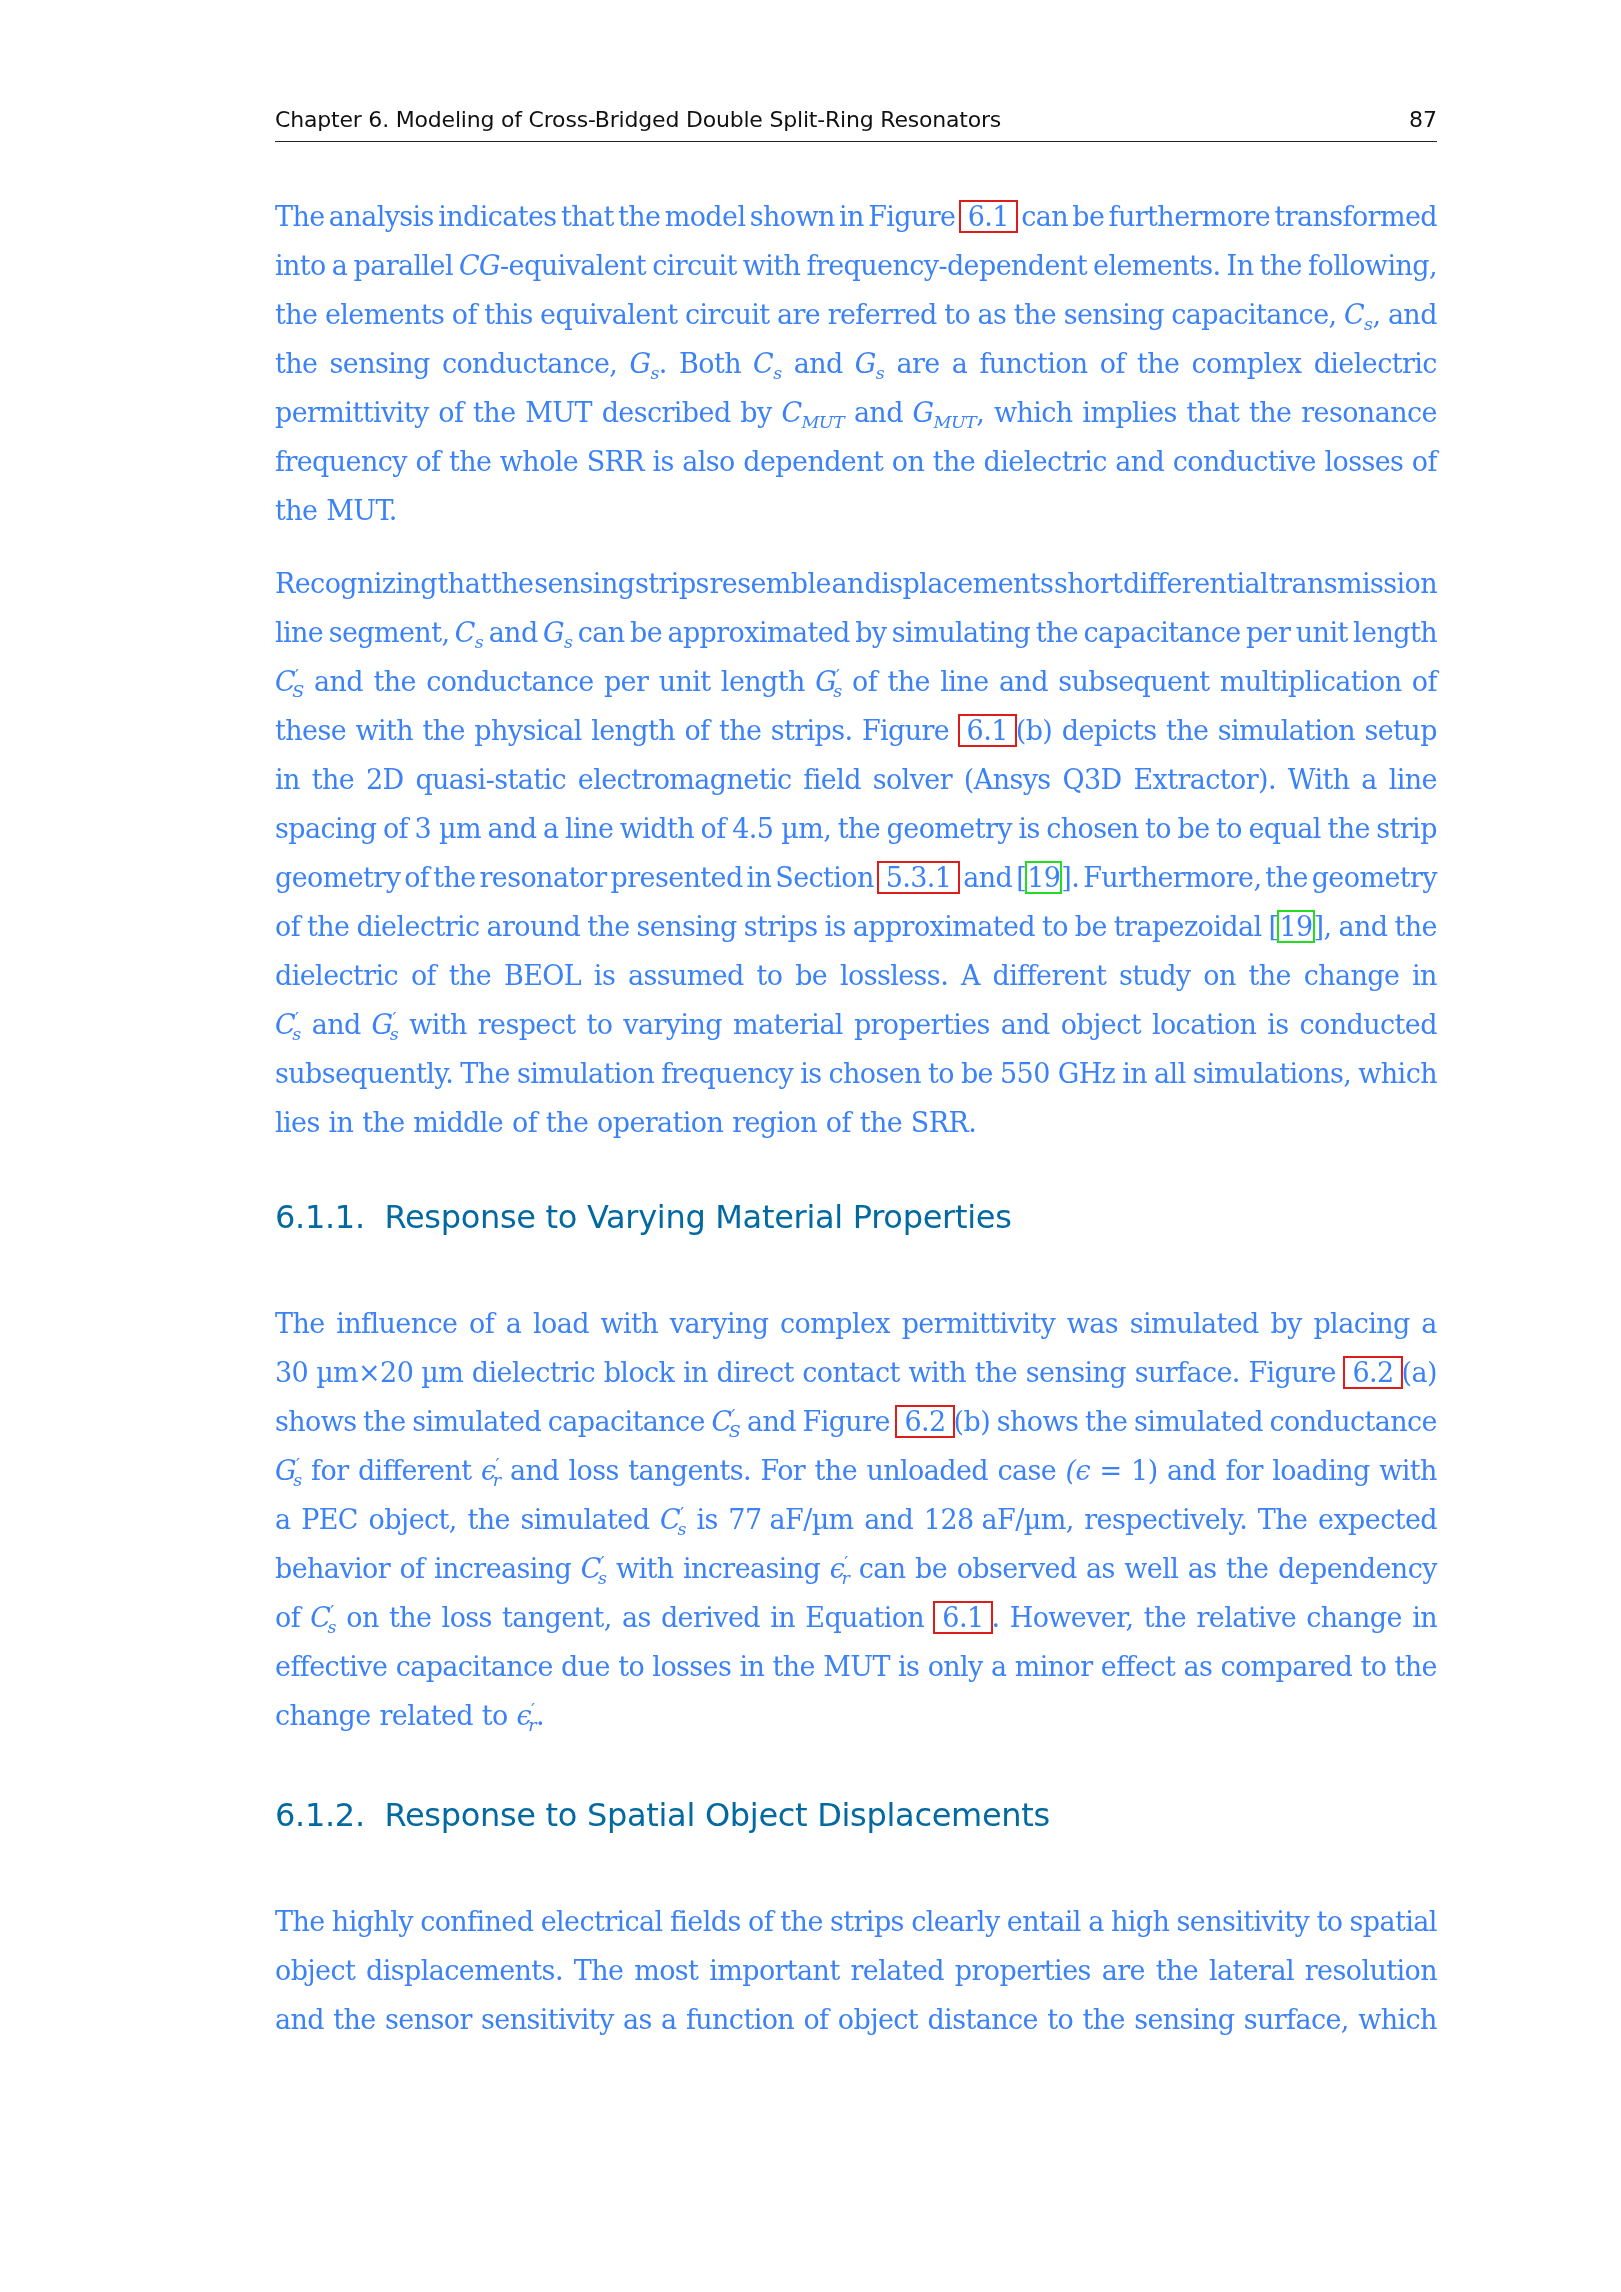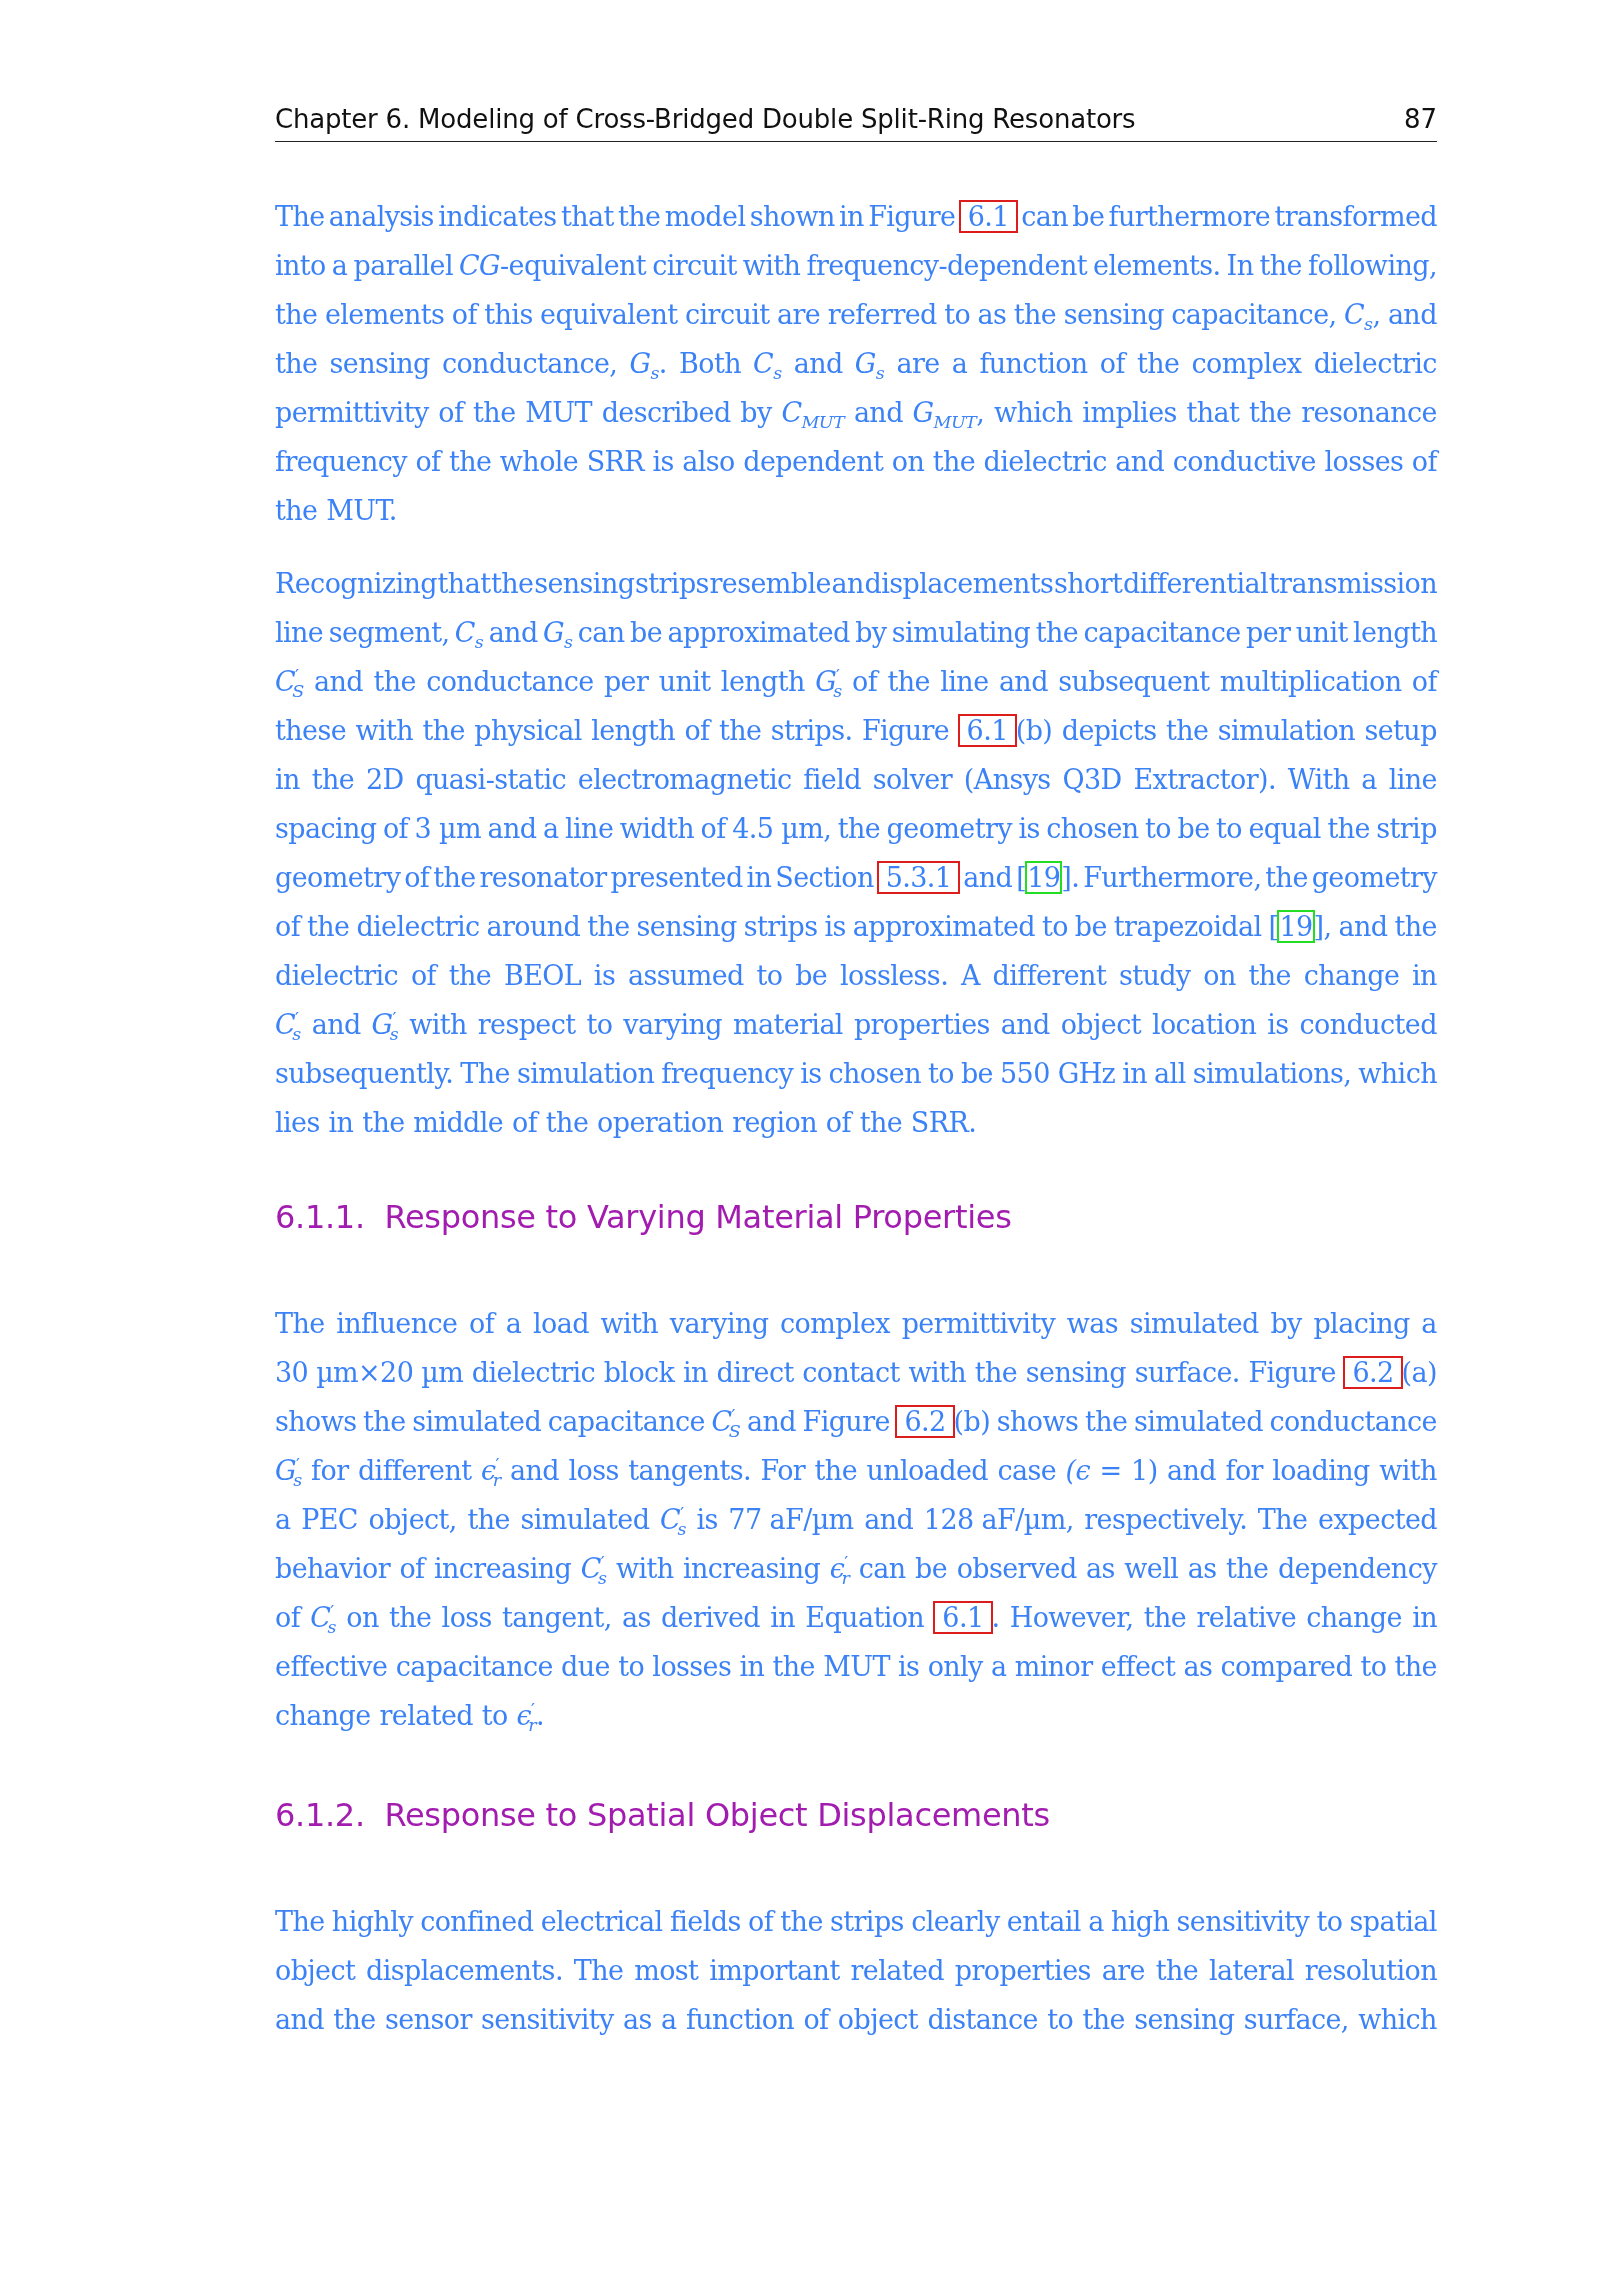--- a/index.html
+++ b/index.html
@@ -1,20 +1,20 @@
 <!DOCTYPE html>
 <html><head>
 <meta charset="utf-8">
 <style>
   html, body { margin: 0; padding: 0; background: #ffffff; }
   body { width: 1621px; height: 2293px; position: relative; overflow: hidden; color: #111; }
   .page { position: absolute; left: 0; top: 0; width: 1621px; height: 2293px; }
   .running-header {
     position: absolute; left: 275px; top: 98px; width: 1162px; height: 43px;
-    font-family: "DejaVu Sans", sans-serif; font-size: 26px; line-height: 43px;
+    font-family: "DejaVu Sans", sans-serif; font-size: 22px; line-height: 43px;
     border-bottom: 1.5px solid #222;
   }
   .running-header .title { position: absolute; left: 0; top: 0; letter-spacing: -0.2px; }
   .running-header .pagenum { position: absolute; right: 0; top: 0; }
   .body-text {
     position: absolute; left: 275px; width: 1162px;
     font-family: "DejaVu Serif", serif; font-size: 27px; color: #3b82f6;
   }
   .line {
     height: 49px; line-height: 49px; white-space: nowrap;
@@ -24,21 +24,21 @@
   .line.last .w { margin-right: 8.8px; }
   .w { display: inline-block; }
   .m { font-style: italic; font-family: "DejaVu Serif", serif; }
   sub, sup { font-size: 65%; line-height: 0; }
   sub.s { vertical-align: -0.35em; }
   sup.p { vertical-align: 0.55em; font-style: normal; }
   .ref-red { outline: 2.5px solid #dd1c1c; outline-offset: -1px; padding: 0 8px; }
   .ref-green { outline: 2.5px solid #22dd22; outline-offset: -1px; padding: 0 1px; }
   .section-heading {
     position: absolute; left: 275px;
-    font-family: "DejaVu Sans", sans-serif; font-size: 32px; color: #a21caf; letter-spacing: -0.3px;
+    font-family: "DejaVu Sans", sans-serif; font-size: 32px; color: #0369a1; letter-spacing: -0.3px;
   }
   .section-heading .num { margin-right: 19.6px; }
 </style>
 </head>
 <body>
 
 <div class="page">
   <div class="running-header">
     <span class="title">Chapter 6.  Modeling of Cross-Bridged Double Split-Ring Resonators</span>
     <span class="pagenum">87</span>

